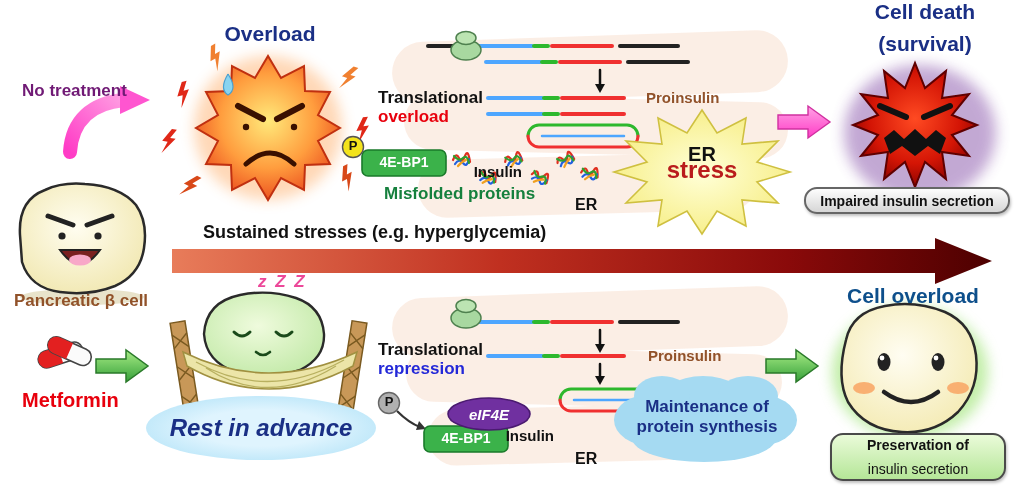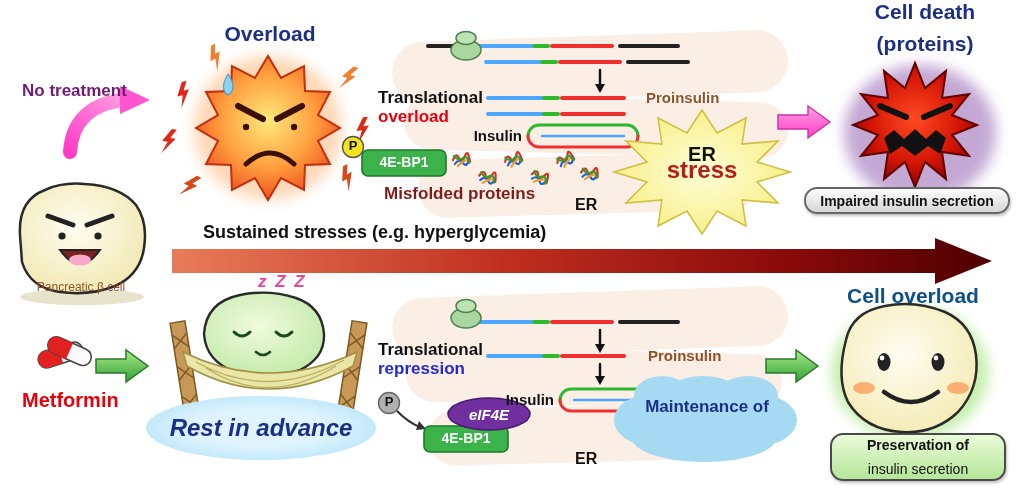--- a/index.html
+++ b/index.html
@@ -1,21 +1,21 @@
 <!DOCTYPE html>
 <html><head>
 <meta charset="utf-8">
 <style>
   * { margin:0; padding:0; box-sizing:border-box; }
   body { font-family:"Liberation Sans","DejaVu Sans",sans-serif; background:#fff; }
   .canvas { position:relative; width:1024px; height:492px; background:#fff; overflow:hidden; }
   svg.layer { position:absolute; left:0; top:0; }
   .t { position:absolute; white-space:nowrap; line-height:1.15; }
   .c { text-align:center; }
-  .r { text-align:right; }
+  .r { text-align:right;margin-top:36px; }
   .navy { color:#1a2f85; }
   .box { position:absolute; border:2px solid #666; border-radius:13px;
          display:flex; flex-direction:column; align-items:center; justify-content:center; }
   .gray-box { background:linear-gradient(#fdfdfd,#d6d6d6); box-shadow:1px 2px 3px rgba(0,0,0,.25); }
   .green-box { background:linear-gradient(#eafbd9,#b5e698); border-color:#4a4a4a; box-shadow:1px 2px 3px rgba(0,0,0,.25);gap:8px; }
   .oval { position:absolute; border-radius:50%;
           background:radial-gradient(ellipse at center,#dff4fe 40%,#a9dff6 100%);
           display:flex; align-items:center; justify-content:center; }
 </style>
 </head>
@@ -274,44 +274,44 @@
     <path d="M884 392 Q911 412 938 392" stroke="#222" stroke-width="4.5" fill="none" stroke-linecap="round"></path>
     <ellipse cx="864" cy="388" rx="11" ry="6" fill="#f8a868" opacity="0.9"></ellipse>
     <ellipse cx="958" cy="388" rx="11" ry="6" fill="#f8a868" opacity="0.9"></ellipse>
   </g>
 </svg>
 
 <div class="t" style="left:22px;top:81px;font-size:17px;font-weight:600;color:#701a75">No treatment</div>
 
 <div class="t c navy" style="left:214px;top:22px;width:112px;font-size:21px;font-weight:800">Overload</div>
 
-<div class="t c" style="left:2px;top:281px;width:158px;font-size:12px;font-weight:400;color:#91522a">Pancreatic β cell</div>
+<div class="t c" style="left:2px;top:291px;width:158px;font-size:17px;font-weight:700;color:#91522a">Pancreatic β cell</div>
 
 <div class="t" style="left:203px;top:222px;font-size:18px;font-weight:800;color:#111">Sustained stresses (e.g. hyperglycemia)</div>
 
 <div class="t" style="left:22px;top:389px;font-size:20px;font-weight:800;color:#e8000d">Metformin</div>
 
 <div class="t" style="left:378px;top:88px;font-size:17px;font-weight:800;color:#111">Translational</div>
 <div class="t" style="left:378px;top:107px;font-size:17px;font-weight:800;color:#e8000d">overload</div>
 
 <div class="t" style="left:646px;top:89px;font-size:15px;font-weight:700;color:#91522a">Proinsulin</div>
 <div class="t r" style="left:470px;top:127px;width:52px;font-size:15px;font-weight:700;color:#111">Insulin</div>
 
 <div class="t c" style="left:344px;top:139px;width:18px;font-size:13px;font-weight:800;color:#111">P</div>
 <div class="t c" style="left:362px;top:154px;width:84px;font-size:14px;font-weight:800;color:#fff">4E-BP1</div>
 
-<div class="t" style="left:384px;top:184px;font-size:17px;font-weight:800;color:#7f1d1d">Misfolded proteins</div>
+<div class="t" style="left:384px;top:184px;font-size:17px;font-weight:800;color:#15803d">Misfolded proteins</div>
 
 <div class="t" style="left:575px;top:196px;font-size:16px;font-weight:700;color:#111">ER</div>
 
 <div class="t c" style="left:659px;top:143px;width:86px;font-size:20px;font-weight:800;color:#111">ER</div>
 <div class="t c" style="left:659px;top:156px;width:86px;font-size:24px;font-weight:800;color:#b91c1c">stress</div>
 
 <div class="t c navy" style="left:836px;top:0;width:178px;font-size:21px;font-weight:800">Cell death</div>
-<div class="t c navy" style="left:836px;top:32px;width:178px;font-size:21px;font-weight:800">(proteins)</div>
+<div class="t c navy" style="left:836px;top:32px;width:178px;font-size:21px;font-weight:800">(survival)</div>
 
 <div class="box gray-box" style="left:804px;top:187px;width:206px;height:27px">
   <span style="font-size:14px;font-weight:700;color:#111">Impaired insulin secretion</span>
 </div>
 
 <div class="t" style="left:258px;top:272px;font-size:17px;font-weight:800;font-style:italic;color:#ec4899;letter-spacing:2px">z Z Z</div>
 
 <div class="oval" style="left:146px;top:396px;width:230px;height:64px">
   <span class="navy" style="font-size:24px;font-weight:800;font-style:italic">Rest in advance</span>
 </div>
@@ -320,20 +320,21 @@
 <div class="t" style="left:378px;top:359px;font-size:17px;font-weight:800;color:#2328d8">repression</div>
 
 <div class="t" style="left:648px;top:347px;font-size:15px;font-weight:700;color:#91522a">Proinsulin</div>
 <div class="t r" style="left:498px;top:391px;width:56px;font-size:15px;font-weight:700;color:#111">Insulin</div>
 
 <div class="t c" style="left:380px;top:395px;width:18px;font-size:13px;font-weight:800;color:#111">P</div>
 <div class="t c" style="left:449px;top:406px;width:80px;font-size:15px;font-weight:800;font-style:italic;color:#fff">eIF4E</div>
 <div class="t c" style="left:424px;top:430px;width:84px;font-size:14px;font-weight:800;color:#fff">4E-BP1</div>
 
 <div class="t c navy" style="left:617px;top:397px;width:180px;font-size:17px;font-weight:800">Maintenance of</div>
+<div class="t c navy" style="left:617px;top:417px;width:180px;font-size:17px;font-weight:800">protein synthesis</div>
 
 <div class="t" style="left:575px;top:450px;font-size:16px;font-weight:700;color:#111">ER</div>
 
 <div class="t c" style="left:830px;top:284px;width:166px;font-size:21px;font-weight:800;color:#0d4f8b">Cell overload</div>
 
 <div class="box green-box" style="left:830px;top:433px;width:176px;height:48px">
   <span style="font-size:14px;font-weight:700;color:#111">Preservation of</span>
   <span style="font-size:14px;font-weight:400;color:#111">insulin secretion</span>
 </div>
 

